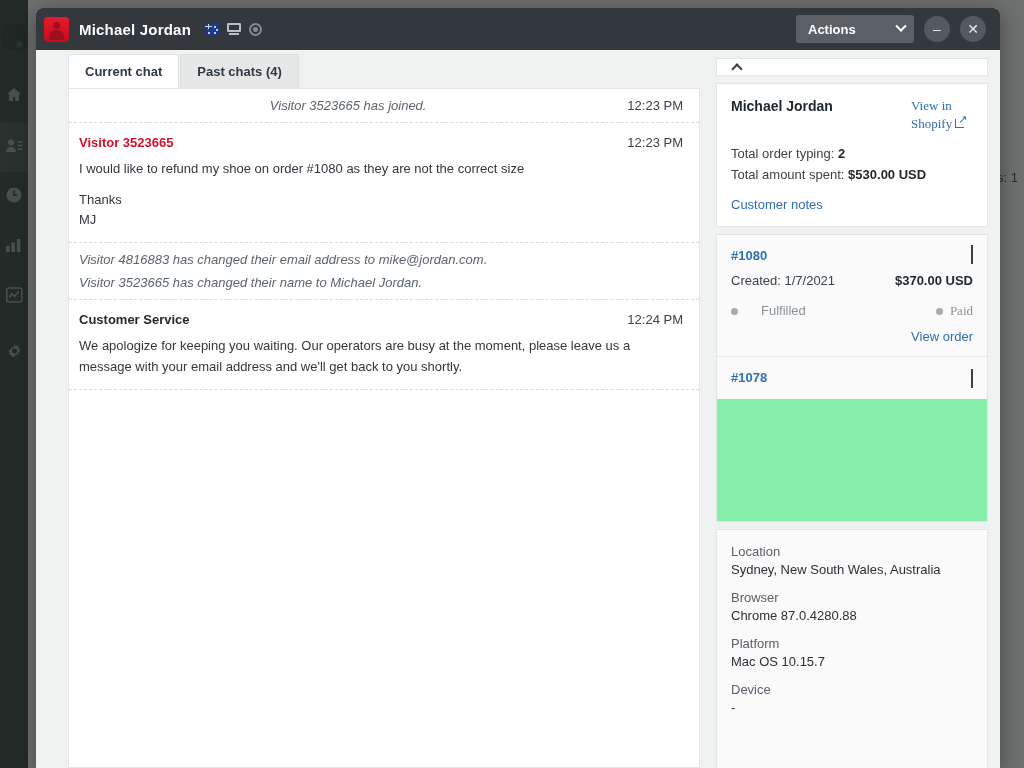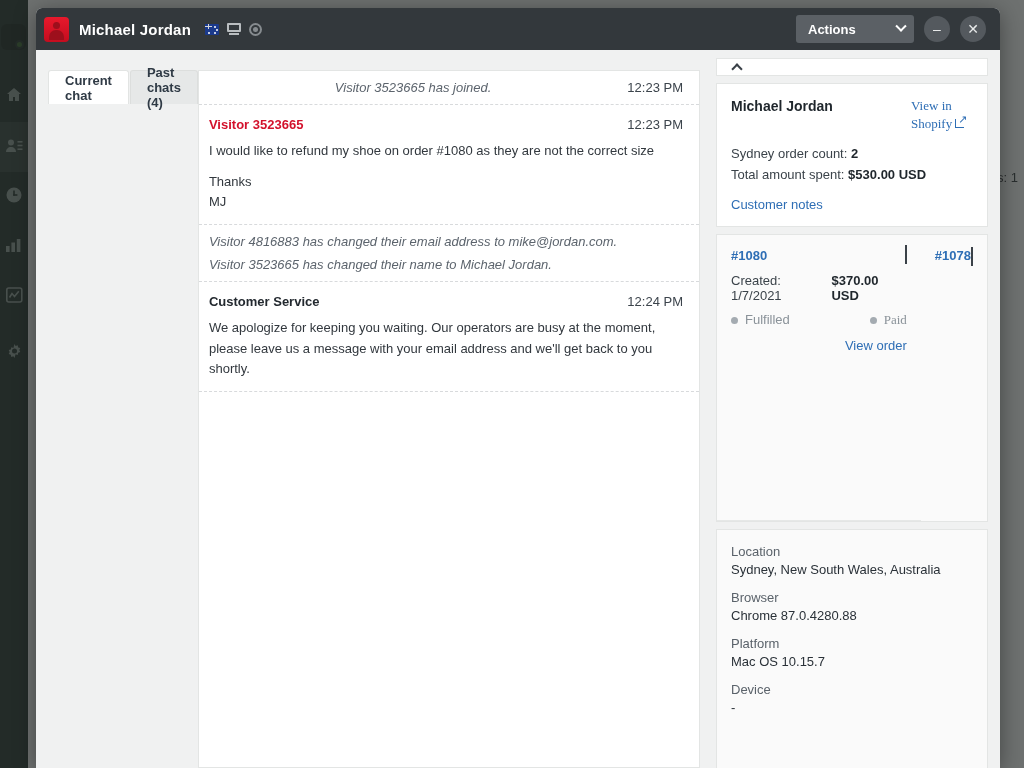--- a/index.html
+++ b/index.html
@@ -128,22 +128,23 @@
   .circ-btn {
     width: 26px; height: 26px; border-radius: 50%; background: #54595e;
     border: none; color: #e8eaea; font-size: 14px; cursor: pointer;
     display: flex; align-items: center; justify-content: center;
     font-family: "Liberation Sans", sans-serif;
   }
 
   
   .modal-body { flex: 1; display: flex; background: #f0f1f1; min-height: 0; }
   .left-pane {
-    flex: 1; display: flex; flex-direction: row; min-width: 0;
-    padding: 20px 8px 0 12px;
+    flex: 1; display: flex; flex-direction: column; min-width: 0;
+    padding: 4px 8px 0 12px;
+    margin-left: 20px;
   }
   .tabs { display: flex; height: 34px; flex: 0 0 34px; }
   .tab {
     padding: 0 16px; display: flex; align-items: center;
     font-size: 13px; font-weight: bold; color: #2f3a45;
     background: #e6e8e8; border: 1px solid #dcdedd; border-bottom: none;
     border-radius: 3px 3px 0 0; cursor: pointer;
   }
   .tab.active { background: #ffffff; border-color: #e2e4e3; }
   .tab + .tab { margin-left: 1px; }
@@ -221,30 +222,30 @@
   }
   .cust-stats { padding: 10px 14px 0 14px; }
   .stat-line { font-size: 13px; color: #3b434a; line-height: 1.62; }
   .stat-line b { color: #1f262c; }
   .cust-notes {
     padding: 12px 14px 14px 14px; font-size: 13px; color: #2e6eb5; cursor: pointer;
   }
 
   .orders-card {
     flex: 0 0 auto; background: #86efac; border: 1px solid #e3e5e4;
-    height: 288px; display: flex; flex-direction: row;
+    height: 288px; display: flex; flex-direction: column;
   }
   .order-block { background: #fafafa; border-bottom: 1px solid #e6e8e7; padding: 12px 14px 12px 14px; }
   .order-block:last-child { border-bottom: none; }
   .order-head { display: flex; align-items: center; }
   .order-id { font-size: 13px; font-weight: bold; color: #2e6eb5; cursor: pointer; }
   .order-toggle { margin-left: auto; cursor: pointer; }
   .order-line { display: flex; margin-top: 8px; font-size: 13px; color: #3b434a; }
   .order-line .amt { margin-left: auto; font-weight: bold; color: #1f262c; }
-  .order-status { display: flex; margin-top: 9px; font-size: 13px; color: #8a9299; }
+  .order-status { display: flex; margin-top: 15px; font-size: 13px; color: #8a9299; gap: 16px; }
   .dot {
     width: 7px; height: 7px; border-radius: 50%; background: #a4abb1;
     display: inline-block; margin-right: 7px; margin-top: 5px;
   }
   .st-right { margin-left: auto; display: flex; font-family: Liberation Serif, serif; }
   .view-order {
     text-align: right; font-size: 13px; color: #2e6eb5; margin-top: 10px; cursor: pointer;
   }
 
   .tech-card {
@@ -406,21 +407,21 @@
         <div class="card card-shopify">
           <div class="cust-top">
             <div class="cust-name">Michael Jordan</div>
             <div class="shopify-link">
               <span>View in Shopify</span>
               <span class="ext-ico"></span>
             </div>
           </div>
           <div class="cust-stats">
             <div class="stat-line">
-              <span>Sydney order count:</span>
+              <span>Total order typing:</span>
               <b>2</b>
             </div>
             <div class="stat-line">
               <span>Total amount spent:</span>
               <b>$530.00 USD</b>
             </div>
           </div>
           <div class="cust-notes">Customer notes</div>
         </div>
 

